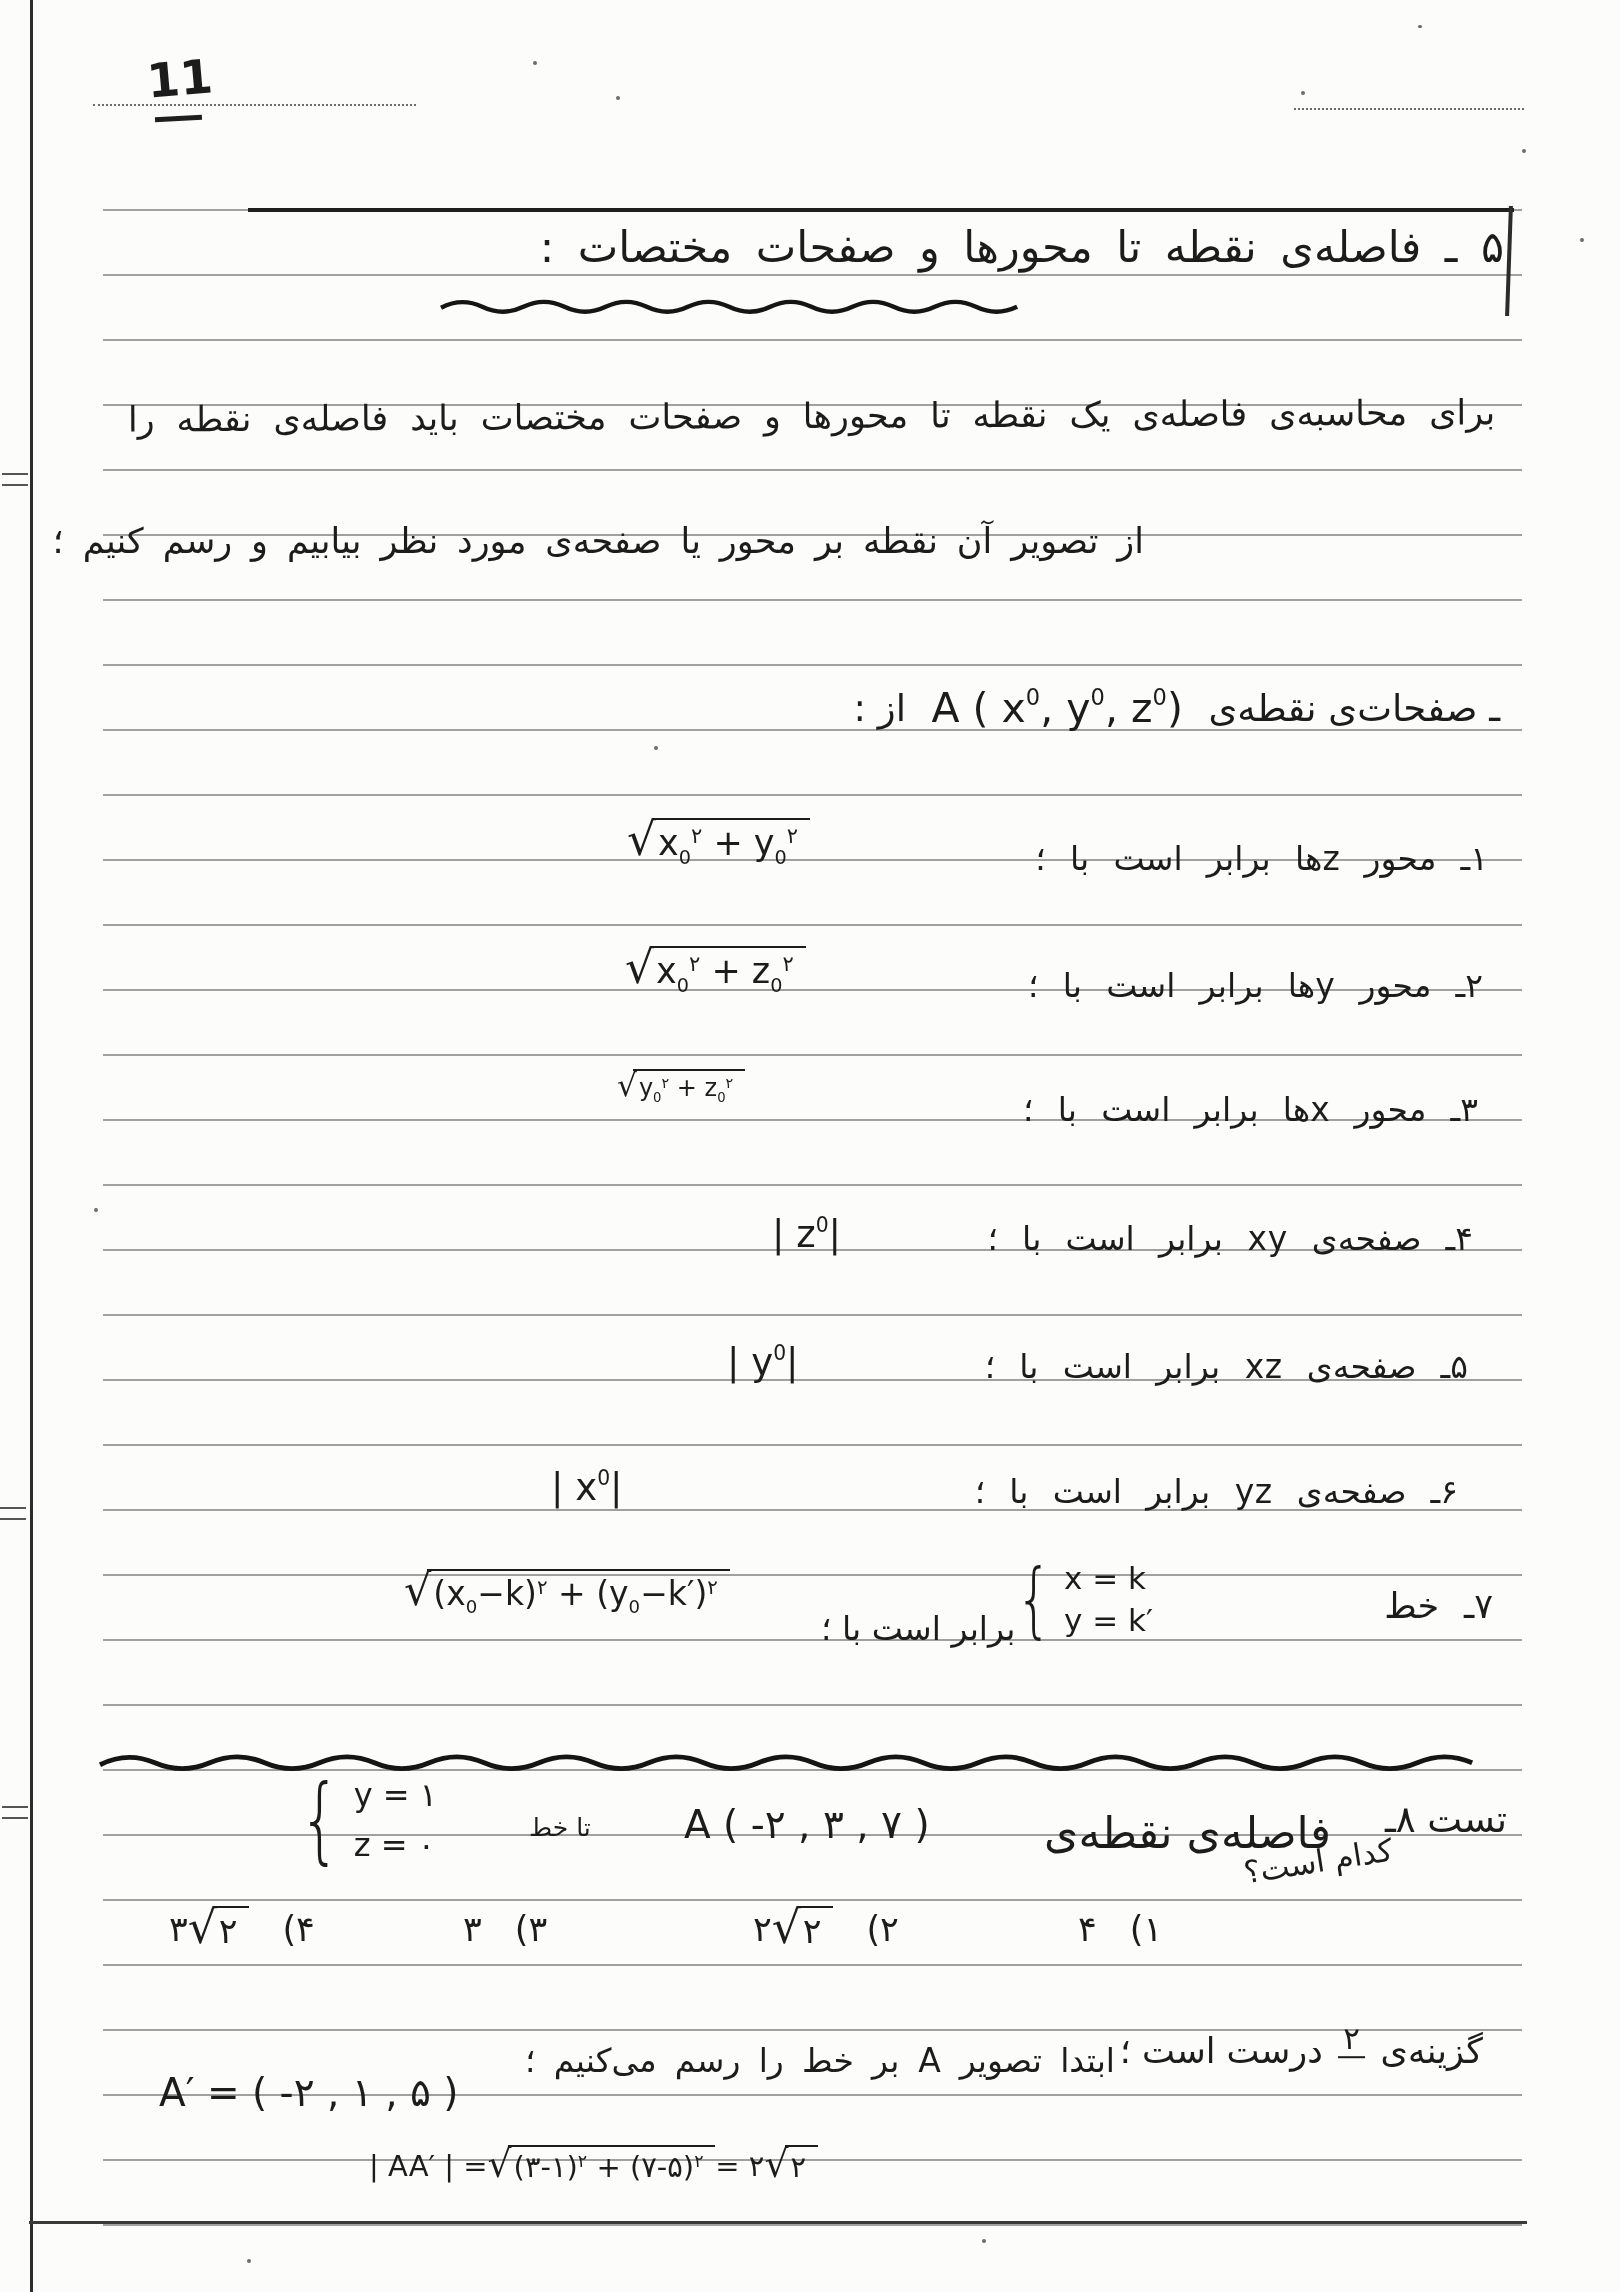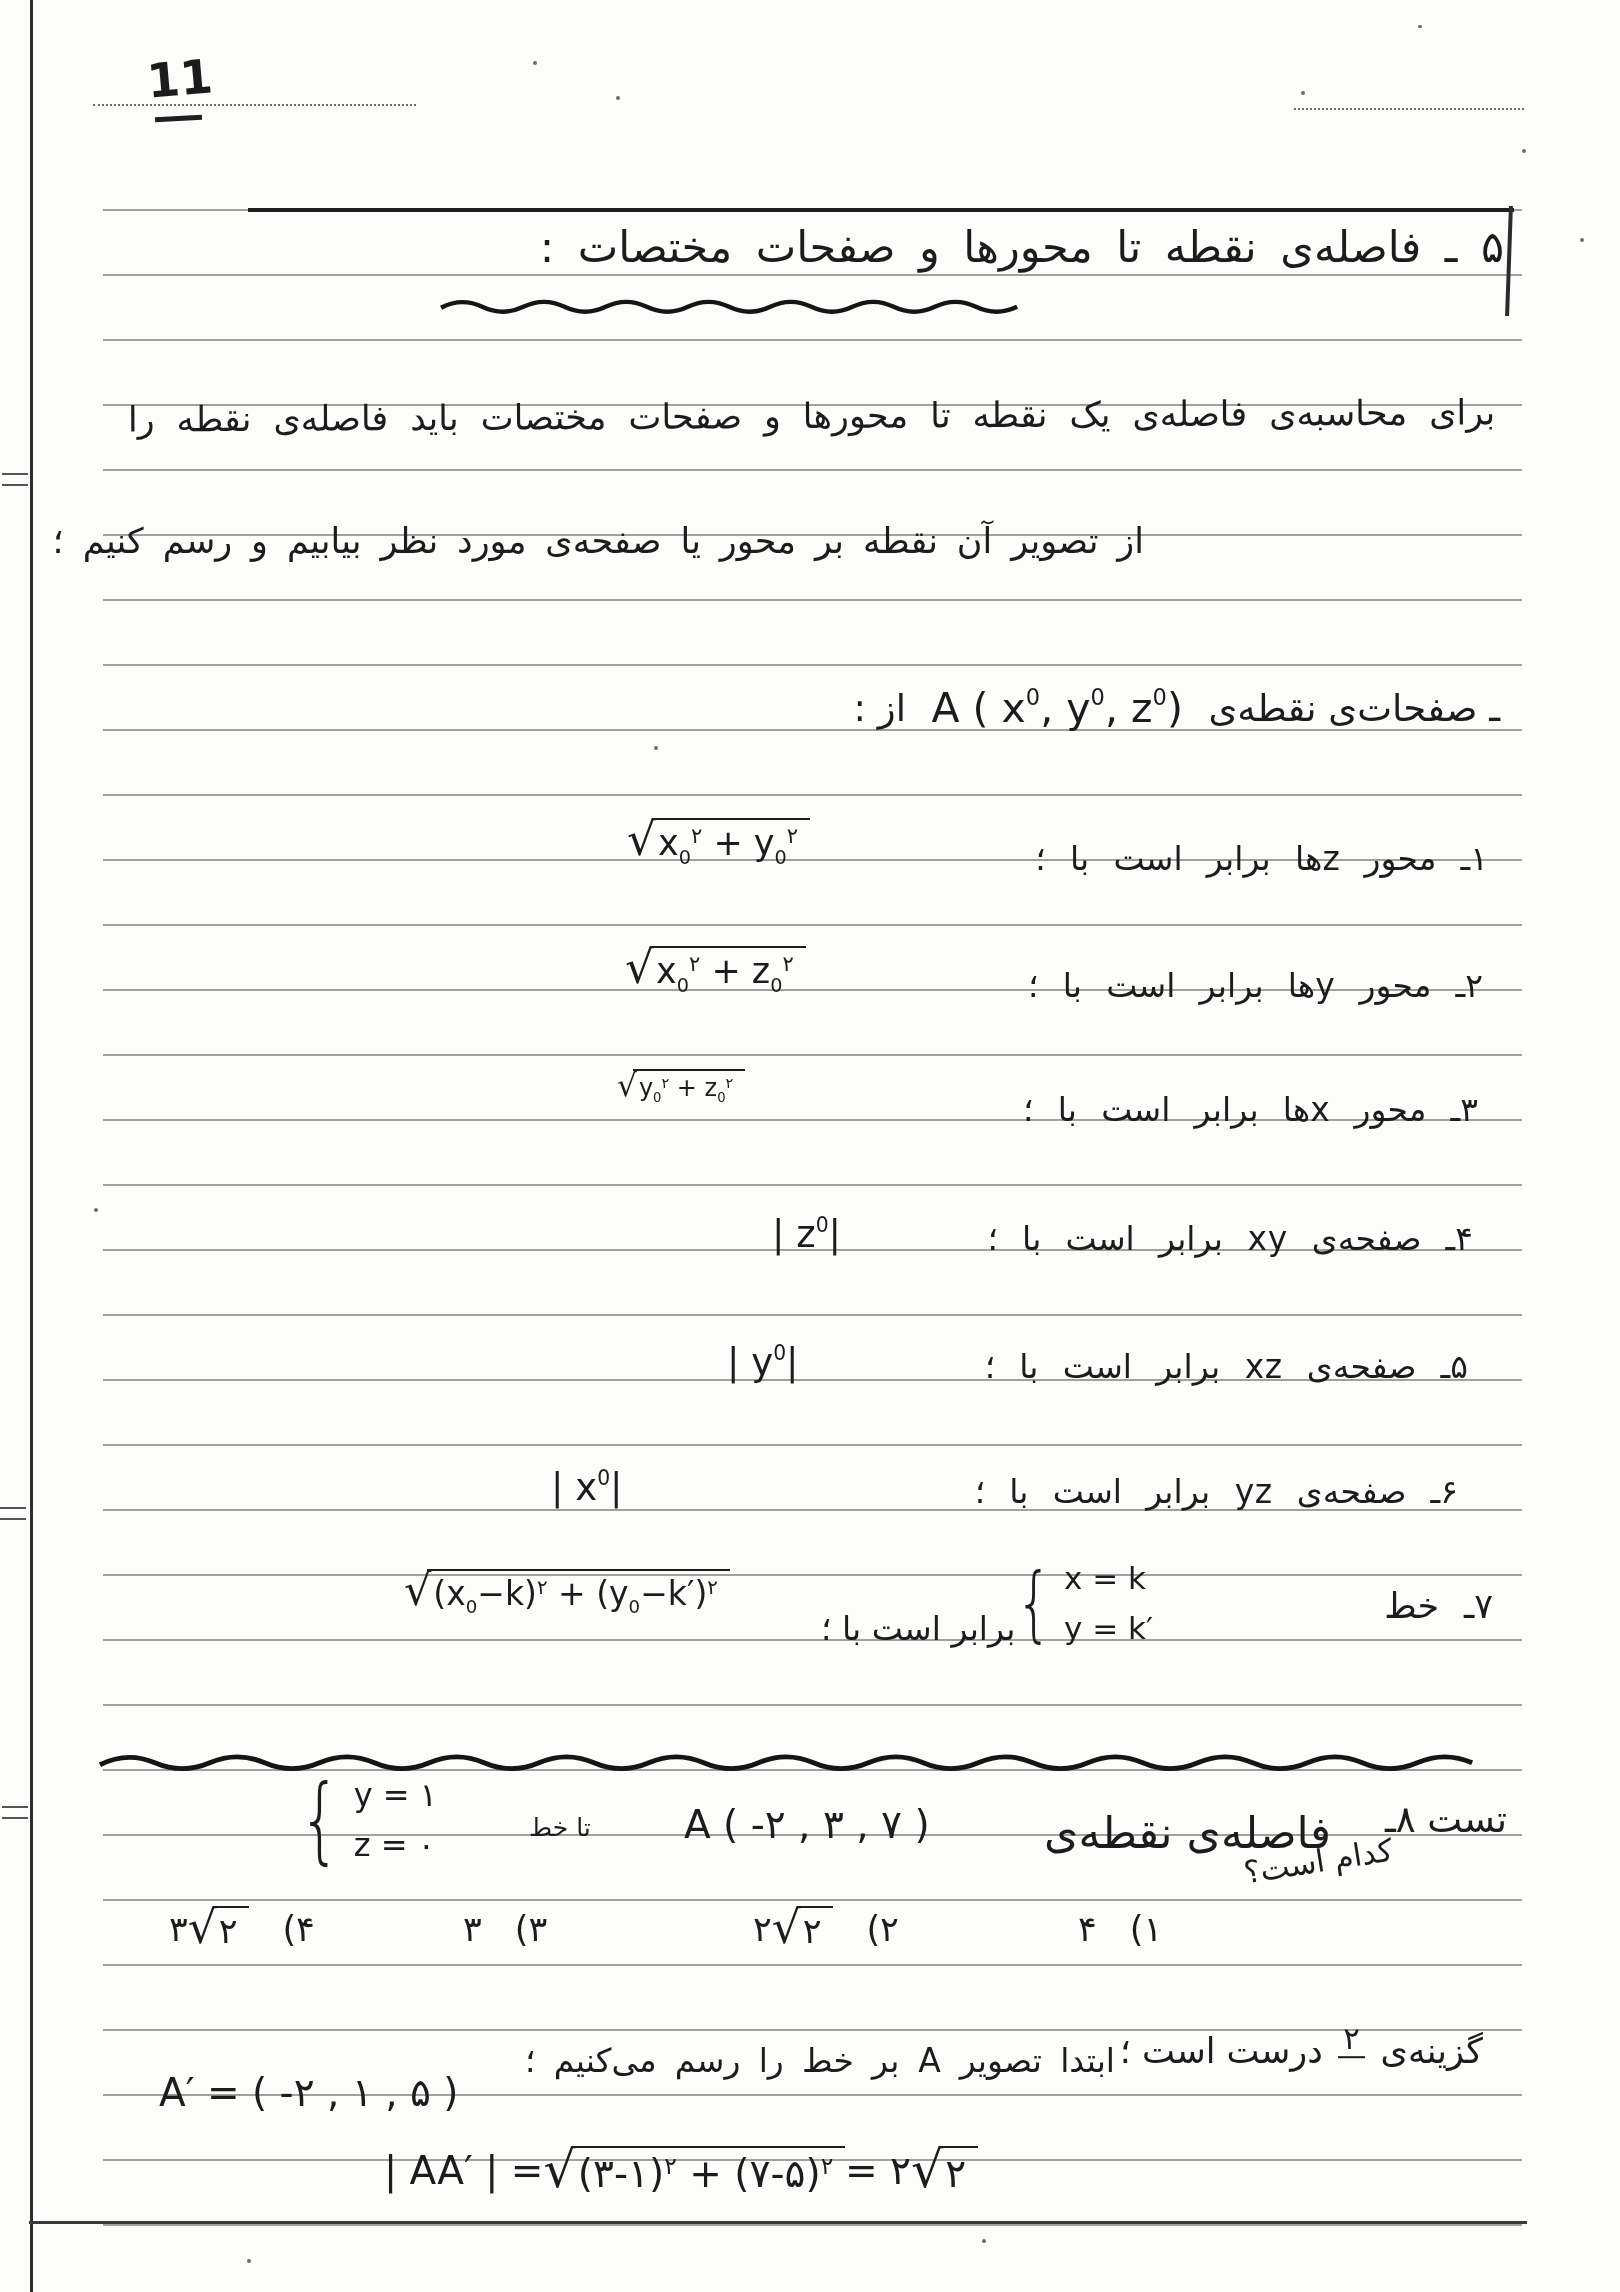--- a/index.html
+++ b/index.html
@@ -22,21 +22,21 @@
   
   .formula{display:inline-flex;align-items:flex-start;direction:ltr;unicode-bidi:isolate;white-space:nowrap;}
   .formula > span{display:inline;}
   .sqrt{display:inline-flex;align-items:flex-start;}
   .radsign{font-size:1.3em;line-height:.85;margin-right:-3.9px;transform:translateY(-2px);}
   .rad{border-top:2.9px solid #1c1c1c;padding:2.9px 11.8px 0 5.9px;}
   .fsub{font-size:.55em;vertical-align:-.45em;}
   .fsup{font-size:.6em;vertical-align:.55em;}
   .system{display:flex;align-items:center;direction:ltr;gap:3.9px;}
   .sysbrace{font-weight:200;line-height:.8;transform:scaleX(.7);transform-origin:center;}
-  .sysrows{display:flex;flex-direction:column;gap:14px;}
+  .sysrows{display:flex;flex-direction:column;gap:6px;}
   .flexrtl{display:flex;direction:rtl;align-items:center;}
   .choice{display:flex;direction:ltr;align-items:flex-start;gap:33px;}
   .cnum{display:inline-flex;}
   .raised{transform:translateY(-11.8px);border-bottom:2px solid #1c1c1c;padding:0 4.9px;display:inline-block;}
   svg.wave{position:absolute;overflow:visible;}
   svg.wave path{fill:none;stroke:#151515;}
 </style>
 </head>
 <body>
 
@@ -193,21 +193,21 @@
       </span>
   </div>
 
   <div class="abs flexrtl" style="right:137px;top:2031px;gap:15.7px;font-size:35px;">
     <span class="rtl hand">گزینه‌ی</span>
     <span class="raised ltr" style="font-size:31px;">۲</span>
     <span class="rtl hand">درست است ؛</span>
   </div>
   <span class="abs rtl hand" style="right:505px;top:2041px;font-size:33px;word-spacing:7.8px;">ابتدا تصویر A بر خط را رسم می‌کنیم ؛</span>
   <span class="abs ltr" style="left:159px;top:2070px;font-size:39px;">A′ = ( -۲ , ۱ , ۵ )</span>
-  <span class="abs formula" style="left:384px;top:2148px;font-size:39px;">
+  <span class="abs formula" style="left:369px;top:2148px;font-size:29px;align-items:center;">
       <span>| AA′ |  =  </span>
       <span class="sqrt"><span class="radsign">√</span><span class="rad"><span>(۳-۱)</span><span class="fsup">۲</span><span> + (۷-۵)</span><span class="fsup">۲</span></span></span>
       <span>  =  ۲</span>
       <span class="sqrt"><span class="radsign">√</span><span class="rad"><span>۲</span></span></span>
     </span>
 
 </div>
 
 
 </body></html>

